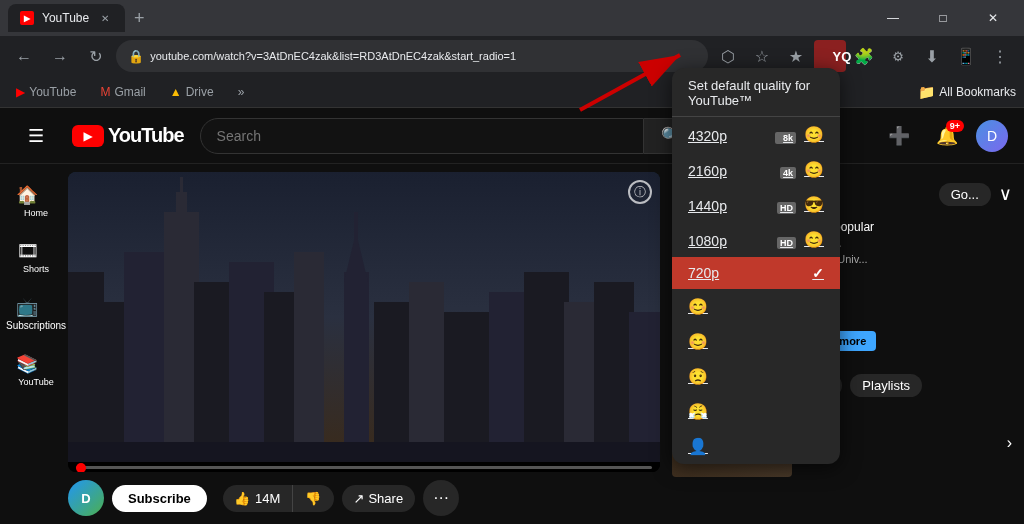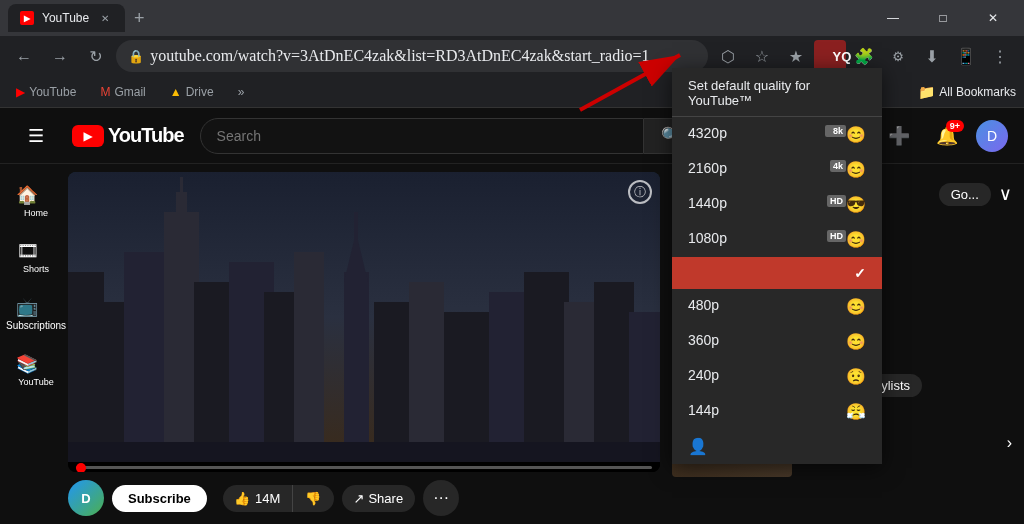--- a/index.html
+++ b/index.html
@@ -44,23 +44,23 @@
     .video-frame { width: 100%; height: 290px; background: linear-gradient(180deg, #1a2a3a 0%, #2a3a4a 30%, #3a2a1a 60%, #1a1a1a 100%); position: relative; overflow: hidden; }
     .info-icon { position: absolute; top: 8px; right: 8px; width: 24px; height: 24px; border-radius: 50%; border: 2px solid rgba(255,255,255,0.7); display: flex; align-items: center; justify-content: center; font-size: 12px; color: rgba(255,255,255,0.7); cursor: pointer; }
     .video-controls { background: rgba(0,0,0,0.9); padding: 4px 8px 6px; }
     .progress-bar { height: 3px; background: #555; border-radius: 2px; margin-bottom: 6px; position: relative; cursor: pointer; }
     .progress-fill { height: 100%; width: 0%; background: #ff0000; border-radius: 2px; }
     .progress-dot { width: 10px; height: 10px; background: #ff0000; border-radius: 50%; position: absolute; top: -3px; left: 0%; }
 
     
     .next-panel { width: 340px; min-width: 340px; background: #0f0f0f; overflow: hidden; display: flex; flex-direction: column; }
     .next-header { display: flex; align-items: center; justify-content: space-between; padding: 8px 0; }
-    .quality-panel { position: absolute; top: 68px; left: 672px; width: 210px; background: #282828; border-radius: 0; box-shadow: 0 4px 20px rgba(0,0,0,0.6); pointer-events: all; z-index: 100; overflow: hidden; }
+    .quality-panel { position: absolute; top: 68px; left: 672px; width: 168px; background: #282828; border-radius: 12px; box-shadow: 0 4px 20px rgba(0,0,0,0.6); pointer-events: all; z-index: 100; overflow: hidden; }
     .quality-header { padding: 10px 16px 8px; font-size: 13px; color: #e8eaed; border-bottom: 1px solid #444; font-weight: 500; }
-    .quality-item { display: flex; align-items: flex-start; padding: 8px 16px; cursor: pointer; font-size: 13px; color: #e8eaed; position: relative; }
+    .quality-item { display: flex; align-items: flex-end; padding: 8px 16px; cursor: pointer; font-size: 13px; color: #e8eaed; gap: 8px; position: relative; text-decoration: underline; }
     .quality-item.selected { background: #c0392b; }
     .quality-label { flex: 1; font-size: 14px; font-weight: 500; }
     .quality-badge { font-size: 9px; font-weight: bold; border-radius: 2px; padding: 1px 3px; }
     .badge-8k { background: #666; color: #fff; padding-left: 8px; }
     .badge-4k { background: #666; color: #fff; }
     .badge-hd { background: #666; color: #fff; }
     .quality-emoji { font-size: 16px; }
     .check-icon { color: #fff; font-size: 14px; font-weight: bold; margin-left: auto; }
     .subscribe-btn { background: #fff; color: #000; border: none; border-radius: 20px; padding: 6px 16px; font-size: 13px; font-weight: 600; cursor: pointer; }
     .action-btn { display: flex; align-items: center; gap: 4px; padding: 6px 12px; cursor: pointer; font-size: 13px; color: #fff; border-right: 1px solid #444; }
@@ -98,21 +98,21 @@
       <div class="win-btn close">✕</div>
     </div>
   </div>
 
   <div class="browser-navbar">
     <div class="nav-btn">←</div>
     <div class="nav-btn">→</div>
     <div class="nav-btn">↻</div>
     <div class="address-bar">
       <span class="protocol">🔒</span>
-      <span style="font-size:16px;font-family:Liberation Serif, serif;">youtube.com/watch?v=3AtDnEC4zak&amp;list=RD3AtDnEC4zak&amp;start_radio=1</span>
+      <span style="font-size:11px;">youtube.com/watch?v=3AtDnEC4zak&amp;list=RD3AtDnEC4zak&amp;start_radio=1</span>
     </div>
     <div class="toolbar-icons">
       <div class="toolbar-icon">⬡</div>
       <div class="toolbar-icon">☆</div>
       <div class="toolbar-icon">★</div>
       <div class="toolbar-icon highlighted" style="background:#8b2020; border-radius:4px; color:#fff; font-size:13px; font-weight:bold;padding-left:24px;">YQ</div>
       <div class="toolbar-icon">🧩</div>
       <div class="toolbar-icon" style="font-size:13px;">⚙</div>
       <div class="toolbar-icon">⬇</div>
       <div class="toolbar-icon">📱</div>
@@ -345,40 +345,37 @@
       <span class="quality-emoji">😎</span>
     </div>
 
     <div class="quality-item">
       <span class="quality-label">1080p</span>
       <span class="quality-badge badge-hd">HD</span>
       <span class="quality-emoji">😊</span>
     </div>
 
     <div class="quality-item selected">
+      <span class="quality-label">720p</span>
       <span class="check-icon">✓</span>
     </div>
 
     <div class="quality-item">
-      <span class="quality-label">480p</span>
-      <span class="quality-emoji">😊</span>
-    </div>
-
-    <div class="quality-item">
-      <span class="quality-label">360p</span>
-      <span class="quality-emoji">😊</span>
-    </div>
-
-    <div class="quality-item">
-      <span class="quality-label">240p</span>
+      <span class="quality-emoji">😊</span>
+    </div>
+
+    <div class="quality-item">
+      <span class="quality-emoji">😊</span>
+    </div>
+
+    <div class="quality-item">
       <span class="quality-emoji">😟</span>
     </div>
 
     <div class="quality-item">
-      <span class="quality-label">144p</span>
       <span class="quality-emoji">😤</span>
     </div>
 
     <div class="quality-item">
       <span class="quality-emoji">👤</span>
     </div>
   </div>
 
   <svg style="position:absolute; top:40px; left:560px; pointer-events:none;" width="160" height="80">
     <defs>

